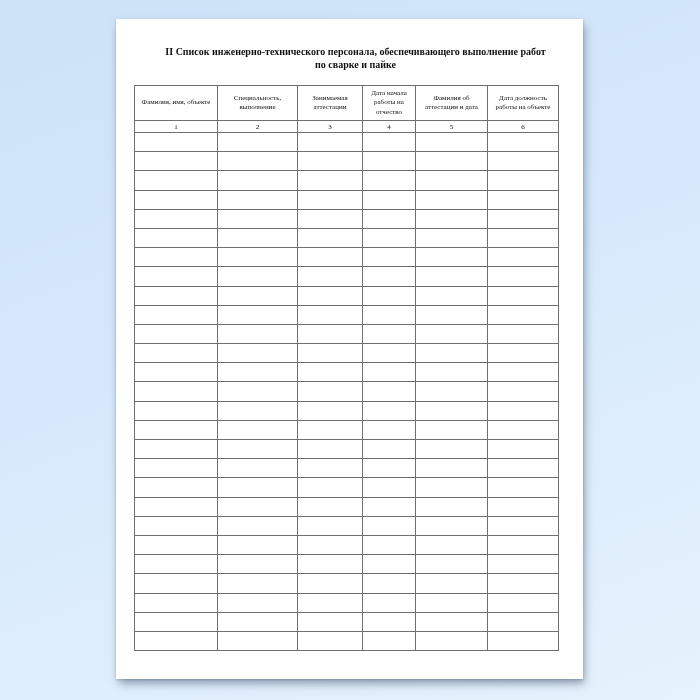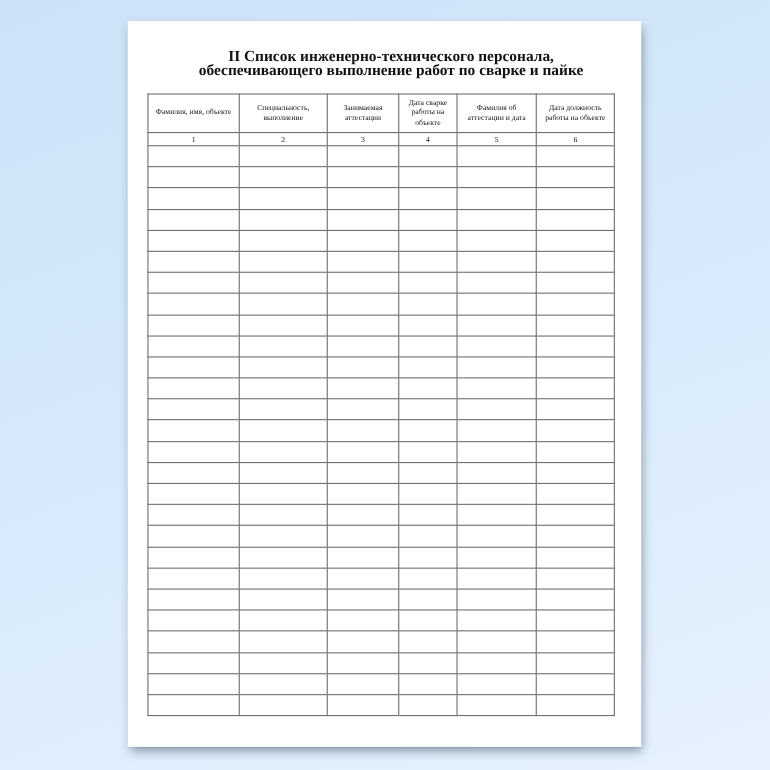--- a/index.html
+++ b/index.html
@@ -17,21 +17,21 @@
     left: 116px; top: 19px;
     width: 467px; height: 660px;
     background: var(--page, #ffffff);
     box-shadow: 2px 5px 9px -1px rgba(96, 114, 135, 0.72),
                 0 1px 2px rgba(96, 114, 135, 0.35);
   }
 
   .doc-title {
     margin: 26px 32px 0 44px;
     text-align: center;
-    font-size: 14px;
+    font-size: 10px;
     line-height: 13px;
     font-weight: bold;
     color: var(--text, #111111);
   }
 
   table.personnel {
     position: absolute;
     left: 18px; top: 66px;
     width: 424px;
     border-collapse: collapse;
@@ -80,21 +80,21 @@
           <col style="width: 65px;">
           <col style="width: 53px;">
           <col style="width: 72px;">
           <col style="width: 71px;">
         </colgroup>
       <thead>
         <tr class="header-row">
           <th>Фамилия, имя, объекте</th>
           <th>Специальность, выполнение</th>
           <th>Занимаемая аттестации</th>
-          <th>Дата сварке работы на объекте</th>
+          <th>Дата начала работы на отчество</th>
           <th>Фамилия об аттестации и дата</th>
           <th>Дата должность работы на объекте</th>
         </tr>
         <tr class="number-row">
           <td>1</td>
           <td>2</td>
           <td>3</td>
           <td>4</td>
           <td>5</td>
           <td>6</td>

